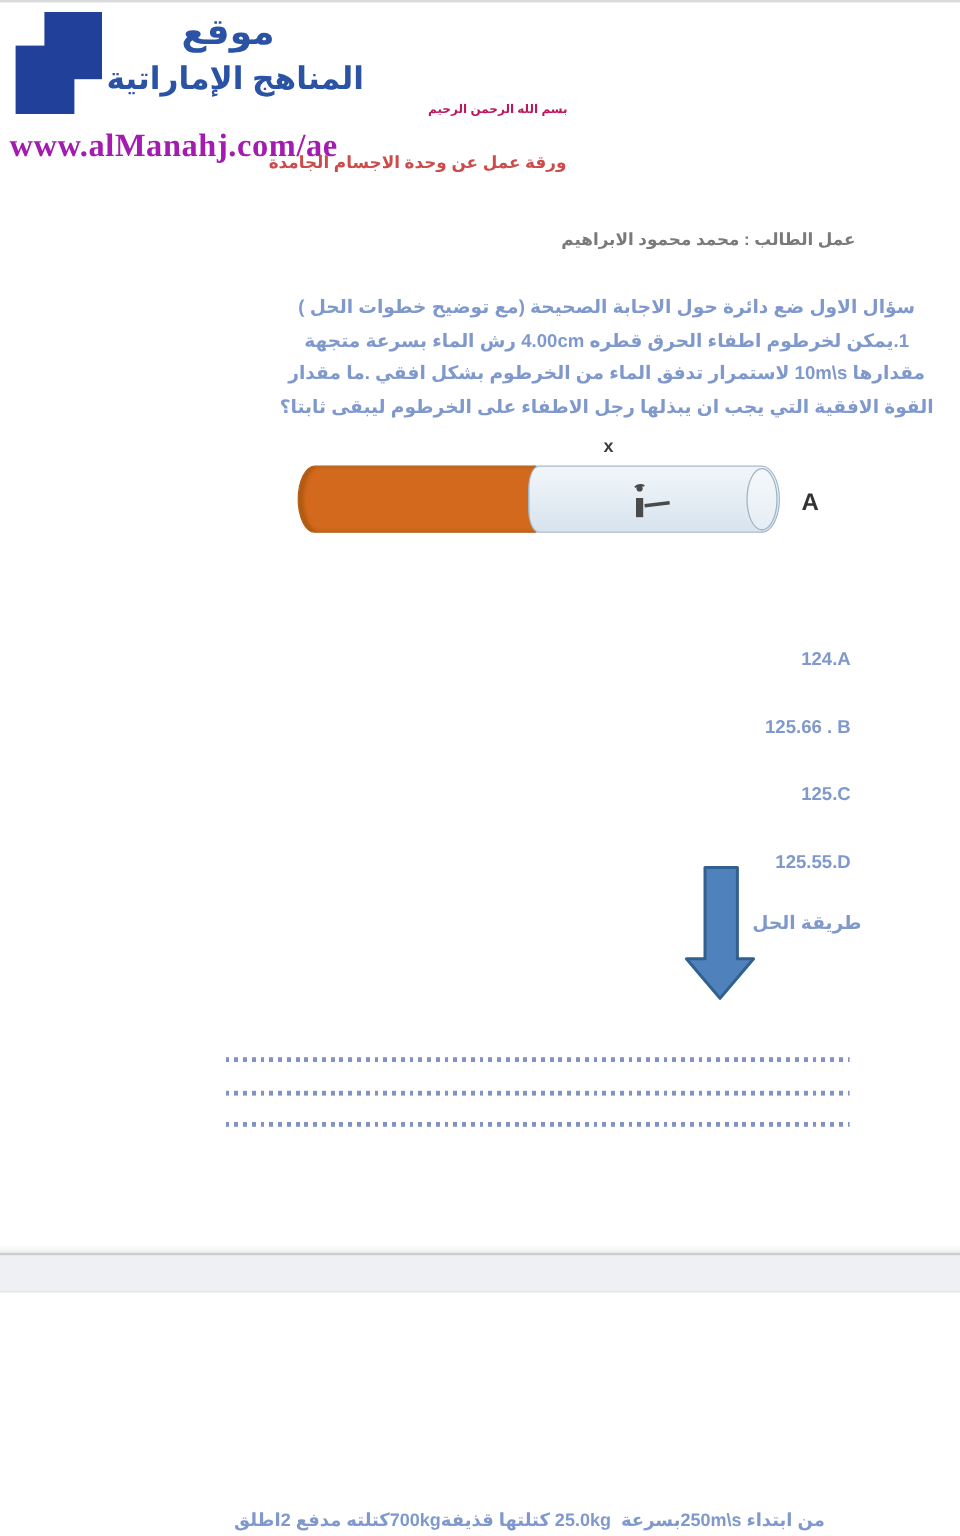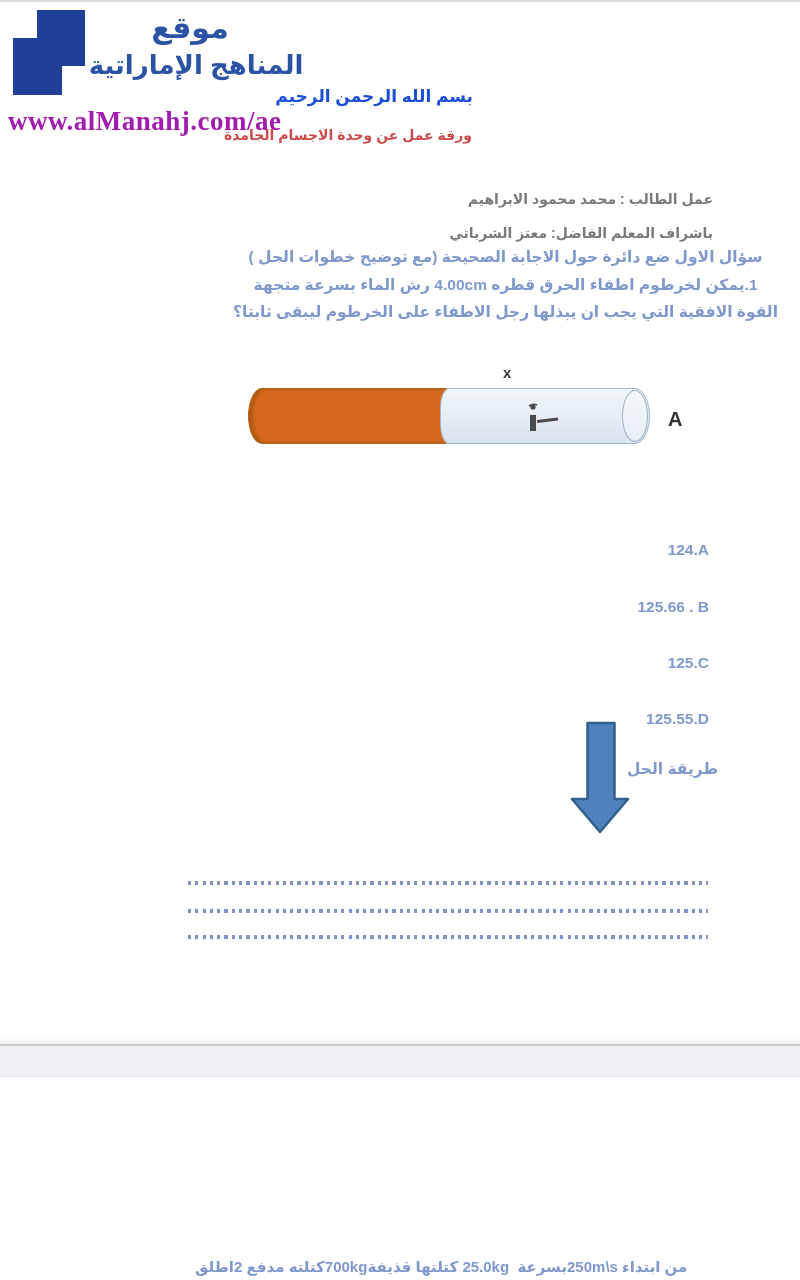--- a/index.html
+++ b/index.html
@@ -12,21 +12,21 @@
   .ltr{direction:ltr;}
   .tok{unicode-bidi:isolate;white-space:pre;}
 
   .top-hairline{left:0;top:0;width:800px;height:2px;background:#d9dadc;}
 
   .logo-rect{background:#21409a;}
   .site-title{color:#2a52a5;text-align:center;transform:translateX(-50%);}
   .site-url{color:#a21caf;font-family:"Liberation Serif","DejaVu Serif",serif;
             font-weight:bold;font-size:27px;letter-spacing:.5px;}
 
-  .bismillah{color:#1d4ed8;font-size:17px;margin-left:46px;}
+  .bismillah{color:#be185d;font-size:10px;margin-left:46px;}
   .worksheet-title{color:#cc4b4b;font-size:14px;}
   .gray-line{color:#7a7a7a;font-size:14px;margin-top:23px;}
 
   .q-blue{color:#8099cc;}
   .q1-line{font-size:15.5px;line-height:27.5px;font-weight:bold;white-space:nowrap;}
 
   .option{font-size:15.5px;font-weight:bold;text-align:center;}
   .solution-label{font-size:15.5px;font-weight:bold;}
 
   .fig-x{color:#3d3d3d;font-size:15px;font-weight:bold;}
@@ -64,25 +64,25 @@
   </div>
 
   <div class="abs site-title b nowrap" style="left:190px;top:10px;font-size:30px;">موقع</div>
   <div class="abs site-title b nowrap" style="left:196px;top:50px;font-size:26px;">المناهج الإماراتية</div>
   <div class="abs site-url nowrap" style="left:8px;top:106px;">www.alManahj.com/ae</div>
 
   <div class="abs bismillah b rtl nowrap" style="right:327px;top:86px;">بسم الله الرحمن الرحيم</div>
   <div class="abs worksheet-title b rtl nowrap" style="right:328px;top:127px;">ورقة عمل عن وحدة الاجسام الجامدة</div>
 
   <div class="abs gray-line b rtl nowrap" style="right:87px;top:168px;">عمل الطالب : محمد محمود الابراهيم</div>
-  <div class="abs gray-line b rtl nowrap" style="right:87px;top:202px;">باشراف المعلم الفاضل: معتز الشرباتي</div>
 
   <div class="abs q-blue rtl" style="right:22px;top:243px;text-align:center;">
     <div class="q1-line">سؤال الاول ضع دائرة حول الاجابة الصحيحة (مع توضيح خطوات الحل )</div>
     <div class="q1-line">1.يمكن لخرطوم اطفاء الحرق قطره 4.00cm رش الماء بسرعة متجهة</div>
+    <div class="q1-line">مقدارها 10m\s لاستمرار تدفق الماء من الخرطوم بشكل افقي .ما مقدار</div>
     <div class="q1-line">القوة الافقية التي يجب ان يبذلها رجل الاطفاء على الخرطوم ليبقى ثابتا؟</div>
   </div>
 
   <div class="abs fig-x" style="left:503px;top:364px;">x</div>
   <div class="abs hose-orange"></div>
   <div class="abs hose-light"></div>
   <div class="abs hose-endcap"></div>
   <svg class="abs" style="left:522px;top:398px;" width="42" height="40" viewBox="0 0 42 40">
     <circle cx="11" cy="9" r="2.6" fill="#4a4a4a"></circle>
     <path d="M7 8 q4 -3 8 -1" stroke="#4a4a4a" stroke-width="1.6" fill="none"></path>

